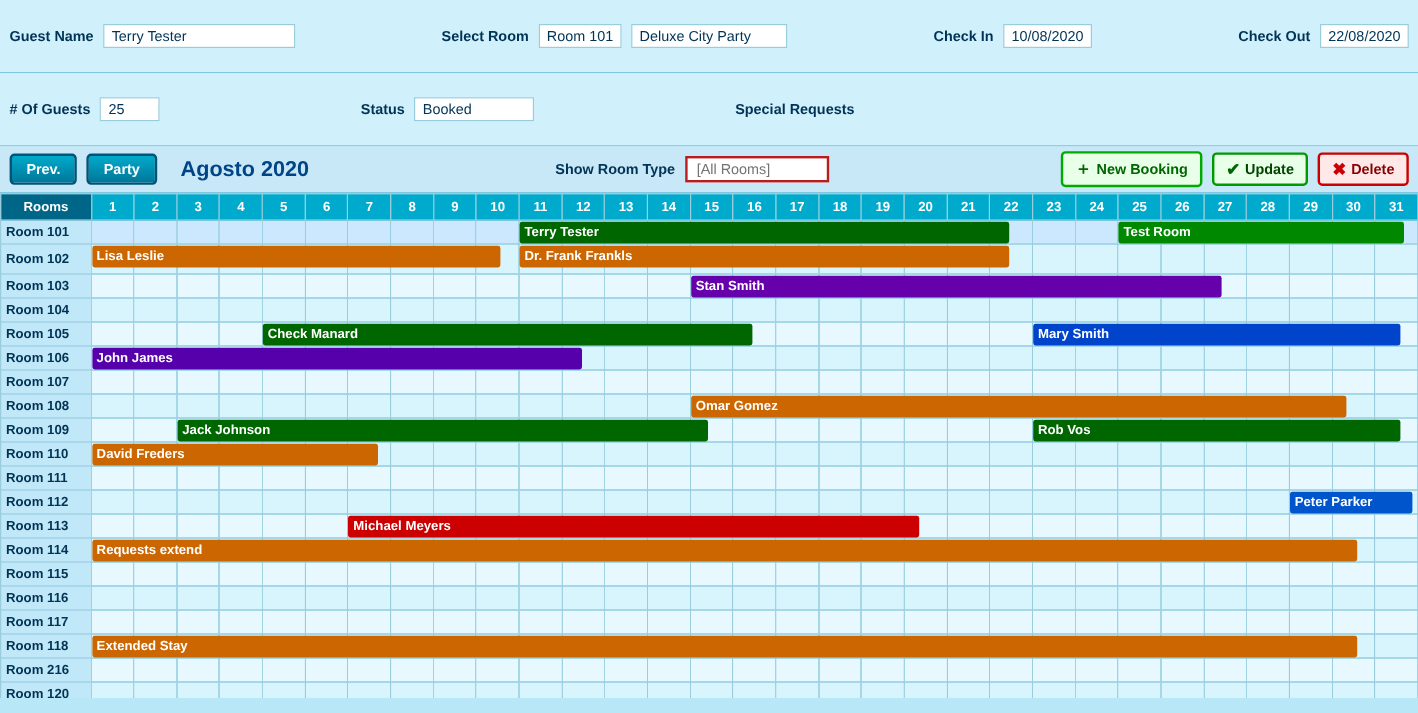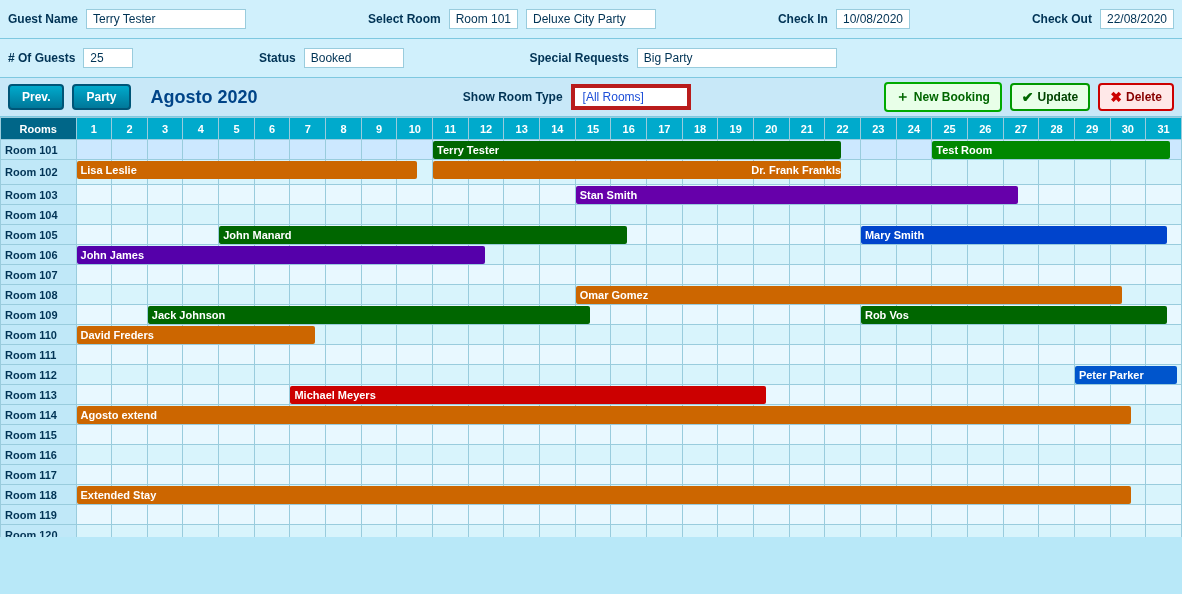--- a/index.html
+++ b/index.html
@@ -40,21 +40,21 @@
       color: #004a7f;
       font-size: 28px;
       font-weight: bold;
       text-shadow: 1px 1px 0 #aaddff;
       letter-spacing: 1px;
     }
     
     .info-row {
       background: #d0f0fc;
       border-bottom: 1px solid #7ec8e0;
-      padding: 9px 8px;
+      padding: 20px 8px;
       display: flex;
       align-items: center;
       gap: 8px;
       flex-wrap: nowrap;
     }
     .info-label {
       font-weight: bold;
       color: #003355;
       white-space: nowrap;
     }
@@ -87,24 +87,24 @@
     }
     .month-label {
       font-size: 18px;
       font-weight: bold;
       color: #004488;
       margin: 0 12px;
     }
     .show-room-label { font-weight: bold; color: #003355; }
     .show-room-value {
       background: white;
-      border: 4px solid #b91c1c;
+      border: 2px solid #b91c1c;
       padding: 2px 8px;
       min-width: 120px;
-      color: #1d4ed8;
+      color: #737373;
     }
     .action-btn {
       display: flex;
       align-items: center;
       gap: 4px;
       border-radius: 4px;
       padding: 4px 10px;
       font-weight: bold;
       cursor: pointer;
       font-size: 12px;
@@ -199,21 +199,20 @@
   </div>
 
   <div class="info-row">
     <span class="info-label"># Of Guests</span>
     <span class="info-value" style="min-width:50px;">25</span>
     <span class="info-separator"></span>
     <span class="info-label">Status</span>
     <span class="info-value" style="min-width:100px;">Booked</span>
     <span class="info-separator"></span>
     <span class="info-label">Special Requests</span>
-    <span class="info-value" style="min-width:200px;">Big Party</span>
     <span class="info-separator" style="flex:3;"></span>
   </div>
 
   <div class="controls-row">
     <button class="nav-btn">Prev.</button>
     <button class="nav-btn">Party</button>
     <span class="month-label">Agosto 2020</span>
     <span class="btn-spacer"></span>
     <span class="show-room-label">Show Room Type</span>
     <span class="show-room-value">[All Rooms]</span>
@@ -316,21 +315,21 @@
             </td>
             <td style="position: relative; padding: 0px;"></td>
             <td style="position: relative; padding: 0px;"></td>
             <td style="position: relative; padding: 0px;"></td>
             <td style="position: relative; padding: 0px;"></td>
             <td style="position: relative; padding: 0px;"></td>
             <td style="position: relative; padding: 0px;"></td>
             <td style="position: relative; padding: 0px;"></td>
             <td style="position: relative; padding: 0px;"></td>
             <td style="position: relative; padding: 0px;"></td>
-            <td style="position: relative; padding: 12px; text-align: right;">
+            <td style="position: relative; padding: 12px;">
               <span class="booking-bar" style="background-color: rgb(204, 102, 0); position: absolute; left: 0px; top: 1px; width: 408px; z-index: 2;">Dr. Frank Frankls</span>
             </td>
             <td style="position: relative; padding: 0px;"></td>
             <td style="position: relative; padding: 0px;"></td>
             <td style="position: relative; padding: 0px;"></td>
             <td style="position: relative; padding: 0px;"></td>
             <td style="position: relative; padding: 0px;"></td>
             <td style="position: relative; padding: 0px;"></td>
             <td style="position: relative; padding: 0px;"></td>
             <td style="position: relative; padding: 0px;"></td>
@@ -417,21 +416,21 @@
             <td style="position: relative; padding: 0px;"></td>
             <td style="position: relative; padding: 0px;"></td>
           </tr>
           <tr>
             <td class="rooms-col">Room 105</td>
             <td style="position: relative; padding: 0px;"></td>
             <td style="position: relative; padding: 0px;"></td>
             <td style="position: relative; padding: 0px;"></td>
             <td style="position: relative; padding: 0px;"></td>
             <td style="position: relative; padding: 0px;">
-              <span class="booking-bar" style="background-color: rgb(0, 102, 0); position: absolute; left: 0px; top: 1px; width: 408px; z-index: 2;">John Manard</span>
+              <span class="booking-bar" style="background-color: rgb(0, 102, 0); position: absolute; left: 0px; top: 1px; width: 408px; z-index: 2;">Check Manard</span>
             </td>
             <td style="position: relative; padding: 0px;"></td>
             <td style="position: relative; padding: 0px;"></td>
             <td style="position: relative; padding: 0px;"></td>
             <td style="position: relative; padding: 0px;"></td>
             <td style="position: relative; padding: 0px;"></td>
             <td style="position: relative; padding: 0px;"></td>
             <td style="position: relative; padding: 0px;"></td>
             <td style="position: relative; padding: 0px;"></td>
             <td style="position: relative; padding: 0px;"></td>
@@ -737,21 +736,21 @@
             <td style="position: relative; padding: 0px;"></td>
             <td style="position: relative; padding: 0px;"></td>
             <td style="position: relative; padding: 0px;"></td>
             <td style="position: relative; padding: 0px;"></td>
             <td style="position: relative; padding: 0px;"></td>
             <td style="position: relative; padding: 0px;"></td>
           </tr>
           <tr>
             <td class="rooms-col">Room 114</td>
             <td style="position: relative; padding: 0px;">
-              <span class="booking-bar" style="background-color: rgb(204, 102, 0); position: absolute; left: 0px; top: 1px; width: 1054px; z-index: 2;">Agosto extend</span>
+              <span class="booking-bar" style="background-color: rgb(204, 102, 0); position: absolute; left: 0px; top: 1px; width: 1054px; z-index: 2;">Requests extend</span>
             </td>
             <td style="position: relative; padding: 0px;"></td>
             <td style="position: relative; padding: 0px;"></td>
             <td style="position: relative; padding: 0px;"></td>
             <td style="position: relative; padding: 0px;"></td>
             <td style="position: relative; padding: 0px;"></td>
             <td style="position: relative; padding: 0px;"></td>
             <td style="position: relative; padding: 0px;"></td>
             <td style="position: relative; padding: 0px;"></td>
             <td style="position: relative; padding: 0px;"></td>
@@ -909,21 +908,21 @@
             <td style="position: relative; padding: 0px;"></td>
             <td style="position: relative; padding: 0px;"></td>
             <td style="position: relative; padding: 0px;"></td>
             <td style="position: relative; padding: 0px;"></td>
             <td style="position: relative; padding: 0px;"></td>
             <td style="position: relative; padding: 0px;"></td>
             <td style="position: relative; padding: 0px;"></td>
             <td style="position: relative; padding: 0px;"></td>
           </tr>
           <tr>
-            <td class="rooms-col">Room 119</td>
+            <td class="rooms-col">Room 216</td>
             <td style="position: relative; padding: 0px;"></td>
             <td style="position: relative; padding: 0px;"></td>
             <td style="position: relative; padding: 0px;"></td>
             <td style="position: relative; padding: 0px;"></td>
             <td style="position: relative; padding: 0px;"></td>
             <td style="position: relative; padding: 0px;"></td>
             <td style="position: relative; padding: 0px;"></td>
             <td style="position: relative; padding: 0px;"></td>
             <td style="position: relative; padding: 0px;"></td>
             <td style="position: relative; padding: 0px;"></td>

